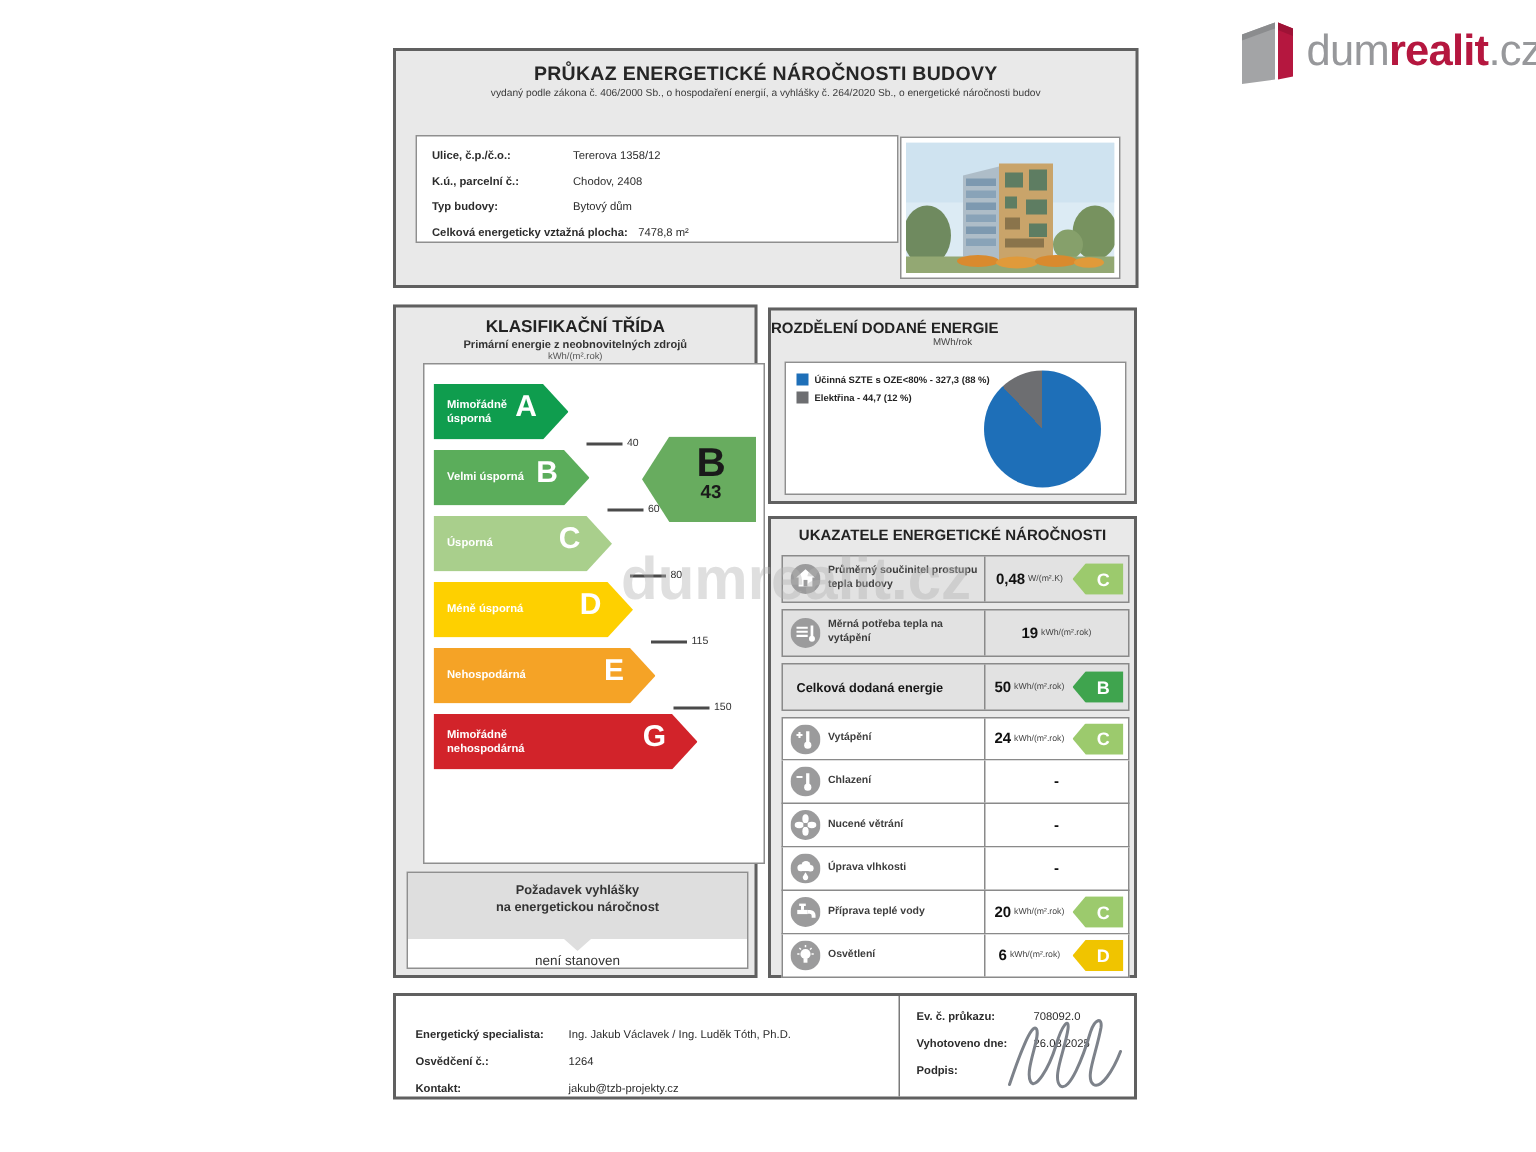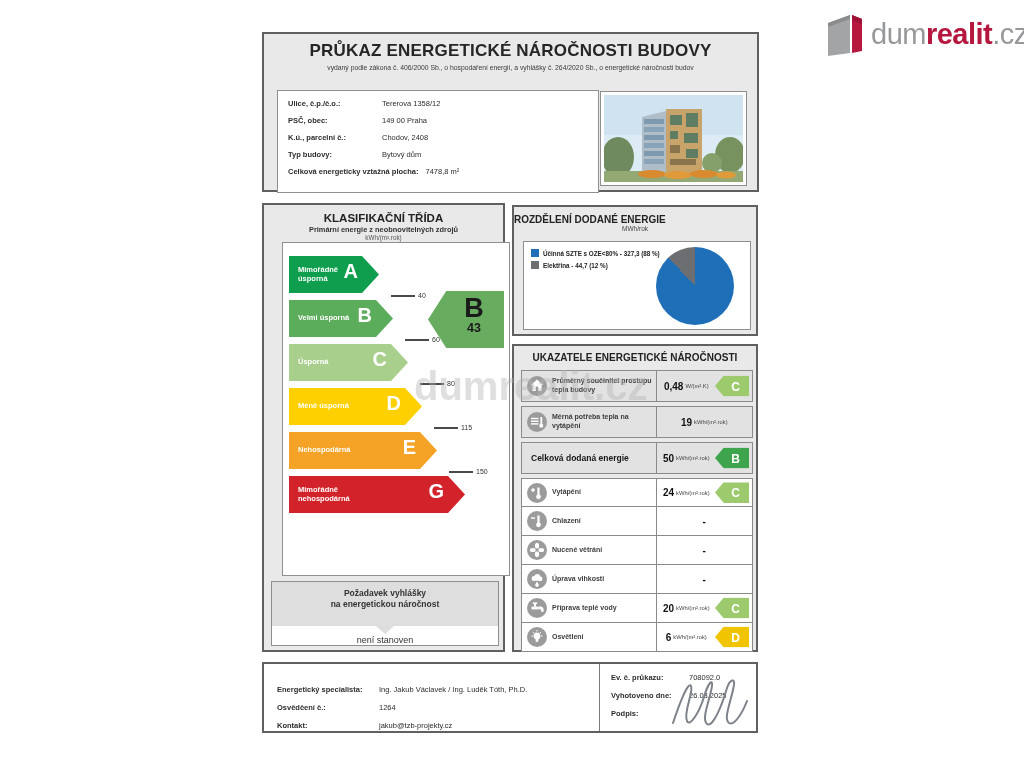--- a/index.html
+++ b/index.html
@@ -12,23 +12,23 @@
   .panel{position:absolute;background:#ffffff;border:1px solid #8f8f8f;box-sizing:border-box;}
 
   
   .logo{position:absolute;left:826px;top:12px;display:flex;align-items:center;gap:7px;}
   .logo-text{font-size:29px;line-height:1;letter-spacing:-0.5px;}
   .lg-gray{color:#97989b;}
   .lg-red{color:#b5173f;font-weight:bold;}
 
   
   .header-box{left:262px;top:32px;width:497px;height:160px;}
-  .cert-title{margin-top:7px;text-align:center;font-weight:bold;font-size:17px;color:#262626;letter-spacing:0.2px;}
+  .cert-title{margin-top:7px;text-align:center;font-weight:bold;font-size:13px;color:#262626;letter-spacing:0.2px;}
   .cert-subtitle{margin-top:3px;text-align:center;font-size:6.8px;color:#3a3a3a;}
-  .info-panel{left:13px;top:56px;width:322px;height:103px;padding:8px 10px;}
+  .info-panel{left:13px;top:56px;width:322px;height:72px;padding:8px 10px;}
   .info-row{display:flex;align-items:baseline;height:17px;font-size:7.5px;}
   .info-label{font-weight:bold;width:94px;flex:none;}
   .info-row.wide .info-label{width:auto;margin-right:7px;}
   .photo-panel{left:336px;top:57px;width:147px;height:95px;padding:3px;}
   .photo-panel svg{display:block;}
 
   
   .class-box{left:262px;top:203px;width:243px;height:449px;}
   .cls-title{margin-top:7px;text-align:center;font-weight:bold;font-size:11.5px;color:#222;}
   .cls-sub{margin-top:1px;text-align:center;font-weight:bold;font-size:7.4px;color:#333;}
@@ -110,24 +110,20 @@
   <div class="logo-text"><span class="lg-gray">dum</span><span class="lg-red">realit</span><span class="lg-gray">.cz</span></div>
 </div>
 
 <div class="box header-box">
   <div class="cert-title">PRŮKAZ ENERGETICKÉ NÁROČNOSTI BUDOVY</div>
   <div class="cert-subtitle">vydaný podle zákona č. 406/2000 Sb., o hospodaření energií, a vyhlášky č. 264/2020 Sb., o energetické náročnosti budov</div>
   <div class="panel info-panel" id="info-rows">
       <div class="info-row">
         <span class="info-label">Ulice, č.p./č.o.:</span>
         <span class="info-value">Tererova 1358/12</span>
-      </div>
-      <div class="info-row">
-        <span class="info-label">PSČ, obec:</span>
-        <span class="info-value">149 00 Praha</span>
       </div>
       <div class="info-row">
         <span class="info-label">K.ú., parcelní č.:</span>
         <span class="info-value">Chodov, 2408</span>
       </div>
       <div class="info-row">
         <span class="info-label">Typ budovy:</span>
         <span class="info-value">Bytový dům</span>
       </div>
       <div class="info-row wide">

